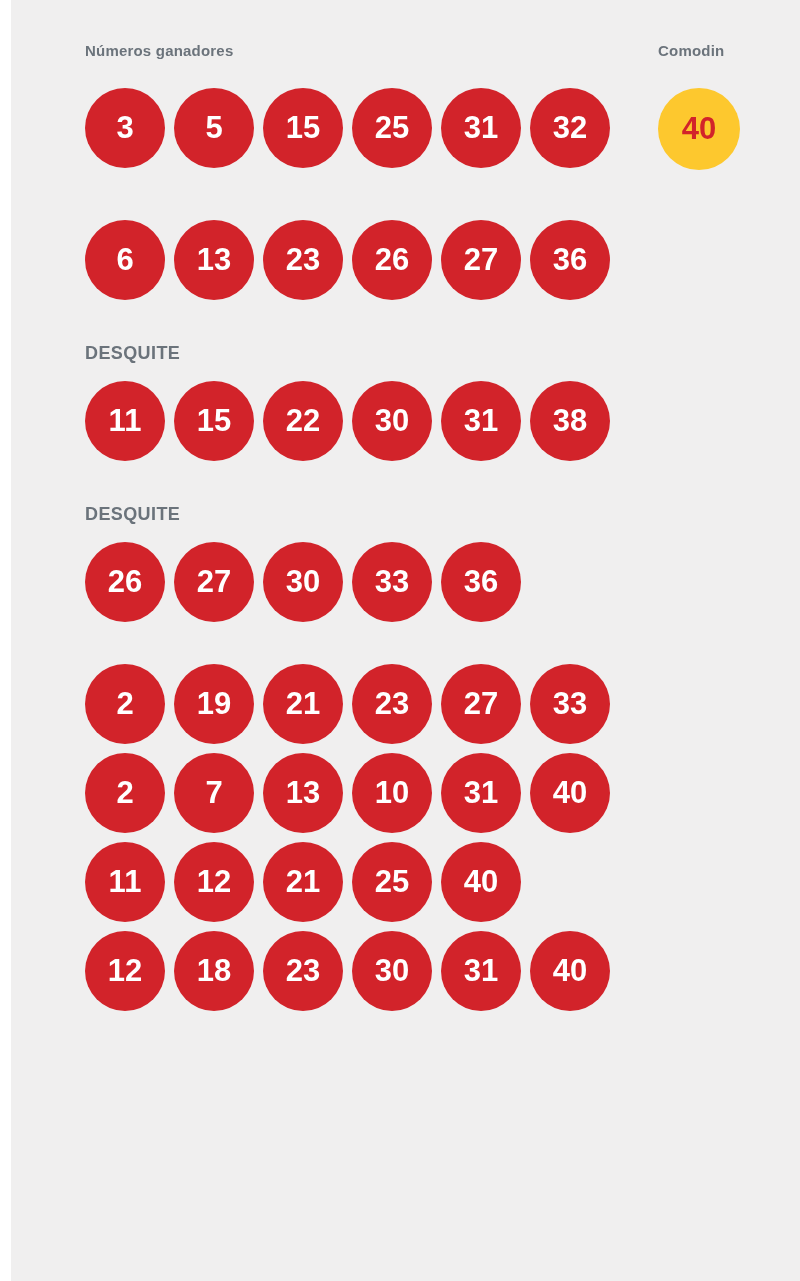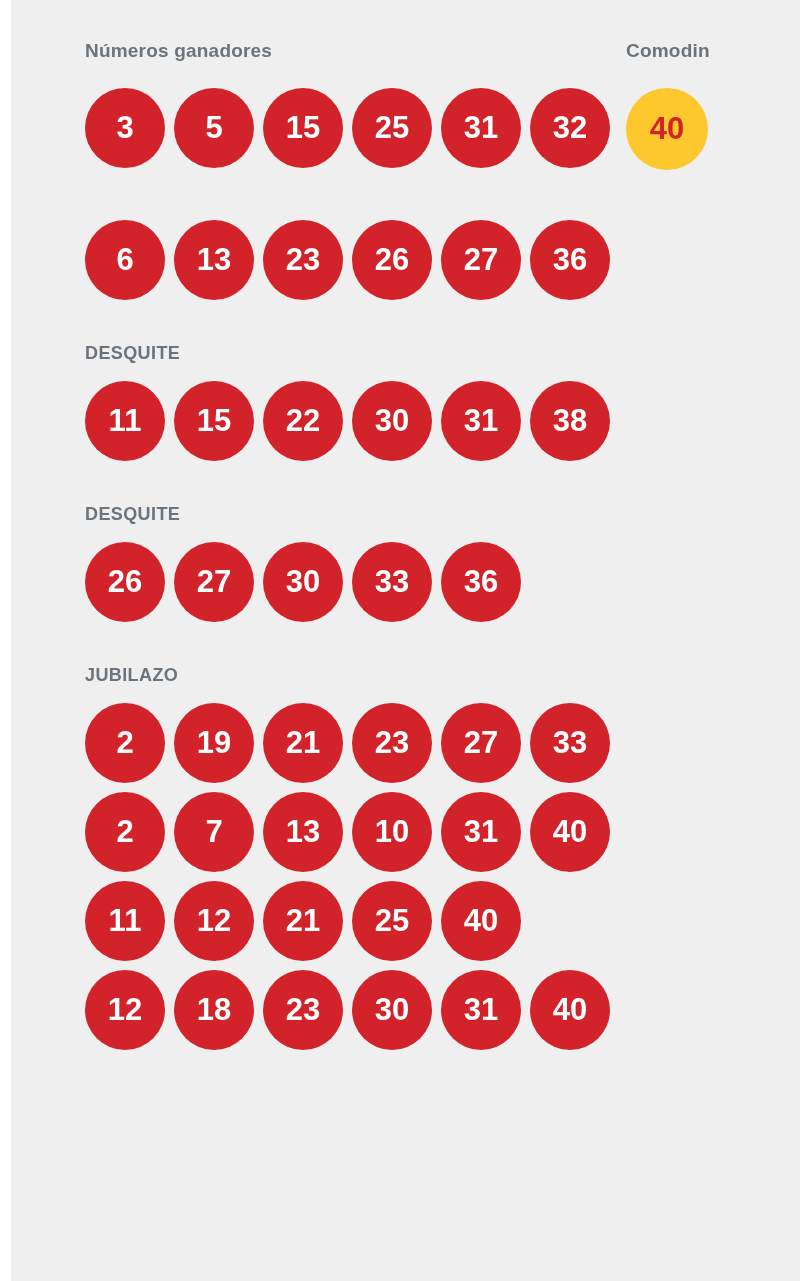--- a/index.html
+++ b/index.html
@@ -33,27 +33,27 @@
     top: 40px;
     width: 700px;
   }
   .section-label {
     font-size: 18px;
     font-weight: bold;
     color: var(--label-color);
     letter-spacing: 0.4px;
     line-height: 22px;
   }
-  .top-label { font-size: 19px; letter-spacing: 0.2px; }
+  .top-label { font-size: 15px; letter-spacing: 0.2px; }
   .top-section { display: flex; margin-bottom: 50px; }
   .top-section .section-label { margin-bottom: 26px; }
   .section { margin-bottom: 42px; }
   .section .section-label { margin-bottom: 17px; }
   .section--jubilazo { margin-bottom: 34px; }
-  .comodin-col { margin-left: 16px; }
+  .comodin-col { margin-left: 48px; }
   .ball-row { display: flex; gap: 9px; }
   .ball-rows { display: flex; flex-direction: column; gap: 9px; }
   .ball {
     width: 80px; height: 80px;
     border-radius: 50%;
     background: var(--ball-color);
     color: var(--ball-text);
     display: flex;
     align-items: center;
     justify-content: center;
@@ -122,21 +122,20 @@
     <div class="ball-row">
         <div class="ball ">26</div>
         <div class="ball ">27</div>
         <div class="ball ">30</div>
         <div class="ball ">33</div>
         <div class="ball ">36</div>
       </div>
   </div>
 
   <div class="section section--jubilazo">
-    <div class="section-label">JUBILAZO</div>
     <div class="ball-rows">
       <div class="ball-row">
           <div class="ball ">2</div>
           <div class="ball ">19</div>
           <div class="ball ">21</div>
           <div class="ball ">23</div>
           <div class="ball ">27</div>
           <div class="ball ">33</div>
         </div>
       <div class="ball-row">

